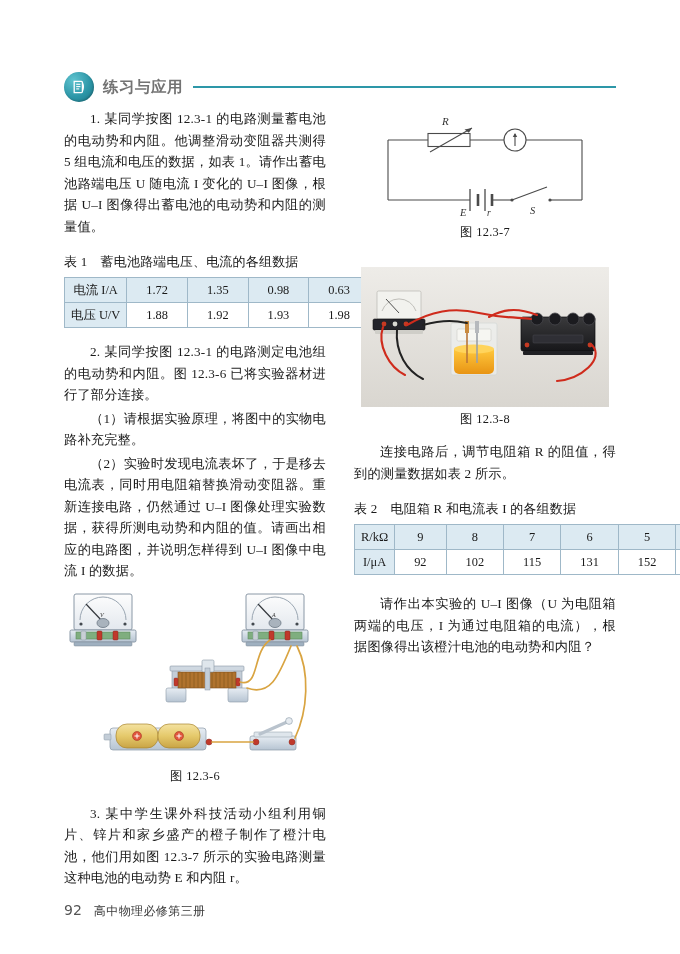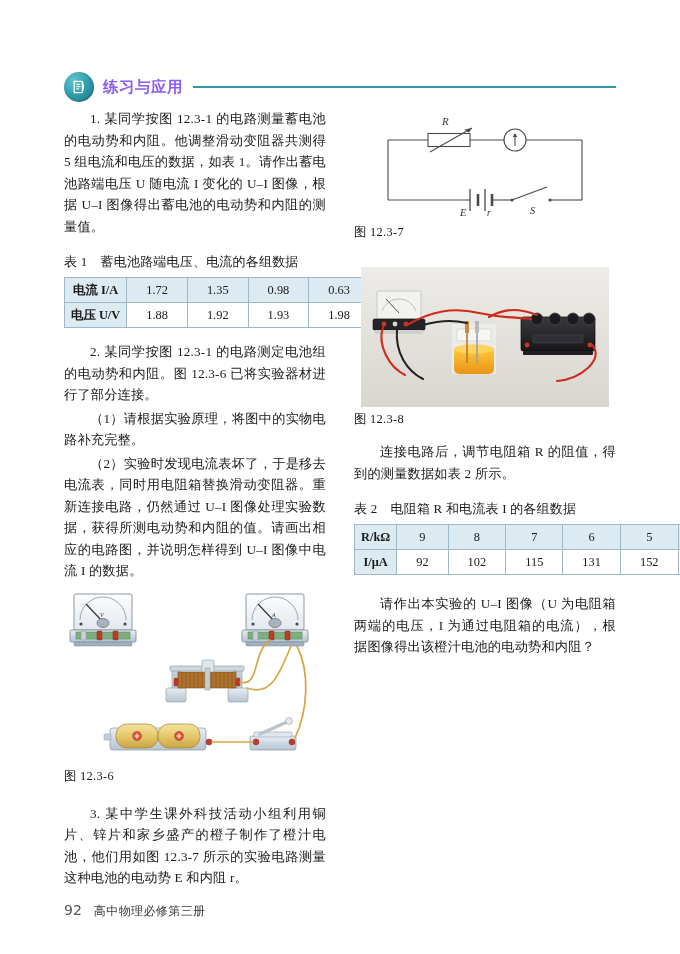--- a/index.html
+++ b/index.html
@@ -32,21 +32,21 @@
     color: #ffffff;
     font-size: 17px;
     font-family: "DejaVu Sans", sans-serif;
     flex: none;
     box-shadow: inset -1px -1px 2px rgba(0,0,0,.2);
   }
   .header-title {
     margin-left: 9px;
     font-size: 15.5px;
     font-weight: bold;
-    color: #8b5cf6;
+    color: #737373;
     letter-spacing: .5px;
     font-family: "DejaVu Sans", sans-serif;
     white-space: nowrap;
   }
   .header-rule {
     margin-left: 10px;
     flex: 1;
     height: 1.5px;
     background: #2d97a8;
   }
@@ -91,29 +91,29 @@
   table.data td {
     border: 1px solid #9fb8c8;
     text-align: center;
     height: 25px;
     padding: 0 19px;
     white-space: nowrap;
   }
   table.data tr:first-child td { background: #dceaf2; }
   table.data td.rowhead {
     background: #dceaf2 !important;
-    font-weight: bold;
+    font-weight: normal;
     padding: 0 6px;
   }
   table.t1 td.rowhead { width: 72px; }
   table.t2 td.rowhead { width: 54px; }
 
   
   .fig-cap {
-    text-align: left;
+    text-align: center;
     font-size: 12.4px;
     margin-top: 4px;
     letter-spacing: .3px;
   }
 
   
   .circuit-wrap { width: 100%; }
 
   
   .photo {

